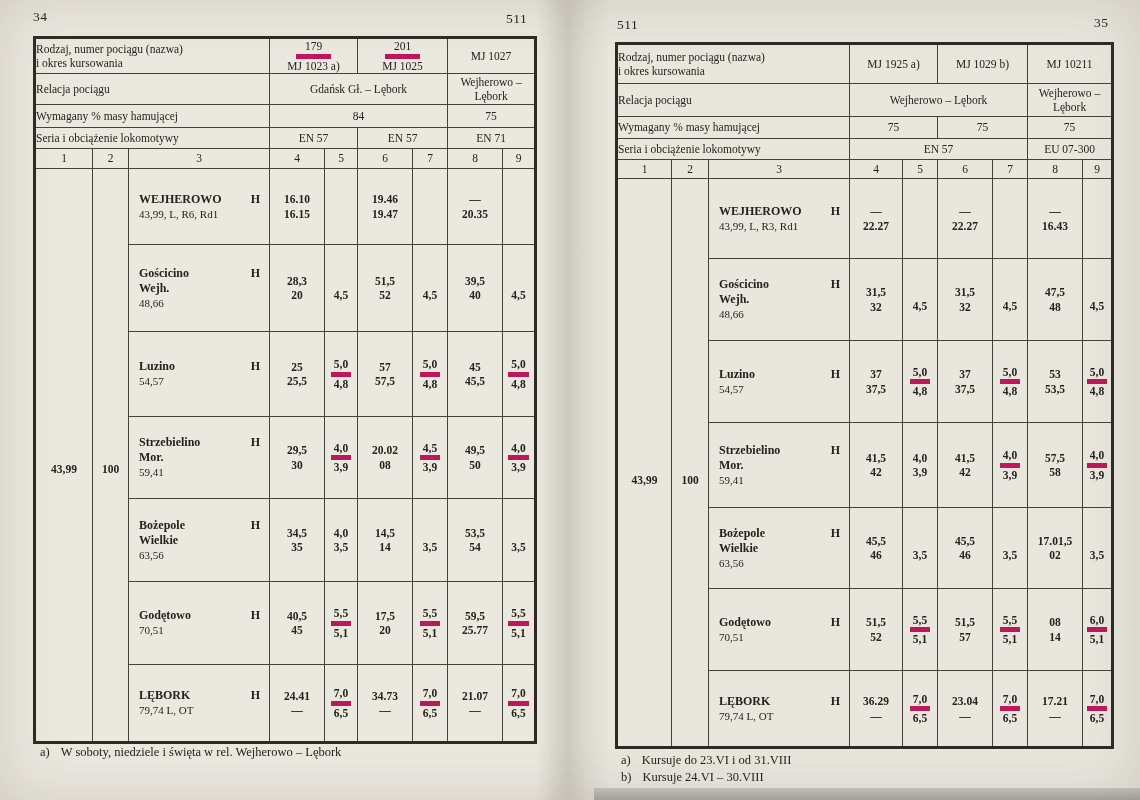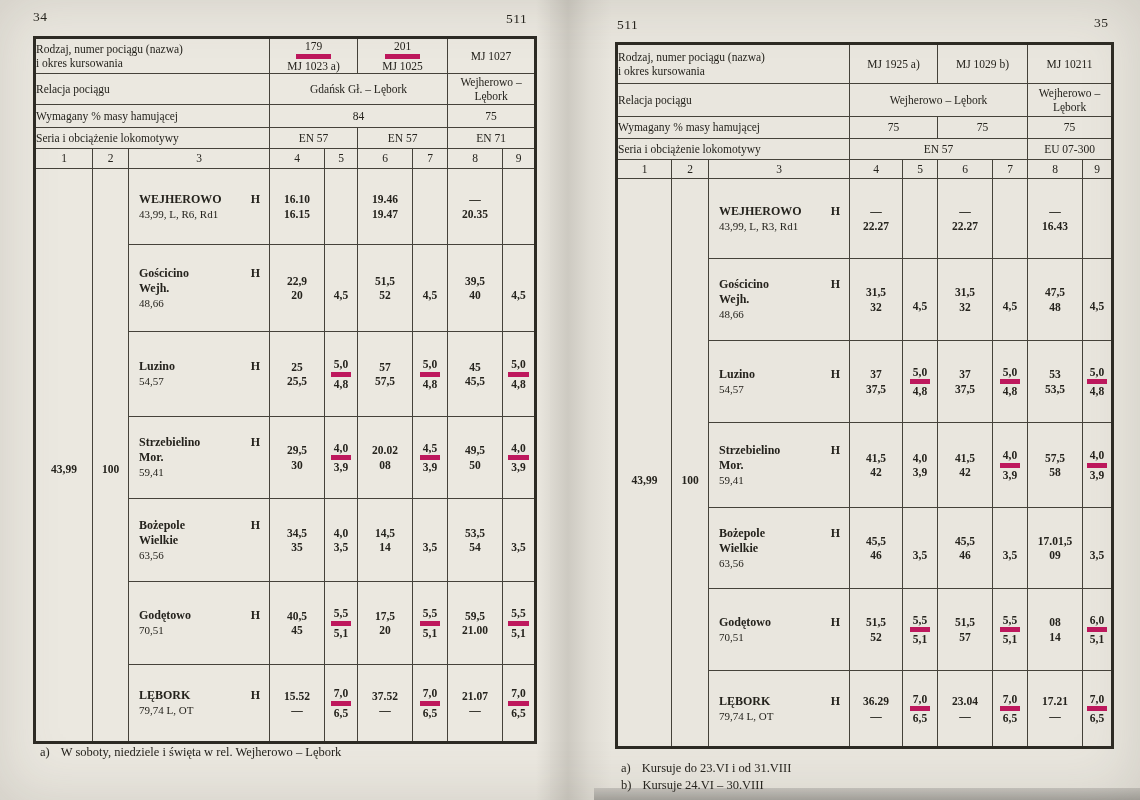--- a/index.html
+++ b/index.html
@@ -172,21 +172,21 @@
           <tr style="height: 87px;">
             <td class="station">
               <div class="st1">
                 <span class="stname">Gościcino Wejh.</span>
                 <span class="hmark">H</span>
               </div>
               <div class="st2">48,66</div>
             </td>
             <td class="data">
               <div class="stack">
-                <span>22,9</span>
+                <span>28,3</span>
                 <span>20</span>
               </div>
             </td>
             <td class="data">
               <div class="stack">
                 <span></span>
                 <span>4,5</span>
               </div>
             </td>
             <td class="data">
@@ -377,53 +377,53 @@
             </td>
             <td class="data">
               <div class="stack">
                 <span class="frac">5,5</span>
                 <span>5,1</span>
               </div>
             </td>
             <td class="data">
               <div class="stack">
                 <span>59,5</span>
-                <span>21.00</span>
+                <span>25.77</span>
               </div>
             </td>
             <td class="data">
               <div class="stack">
                 <span class="frac">5,5</span>
                 <span>5,1</span>
               </div>
             </td>
           </tr>
           <tr style="height: 78px;">
             <td class="station">
               <div class="st1">
                 <span class="stname">LĘBORK</span>
                 <span class="hmark">H</span>
               </div>
               <div class="st2">79,74 L, OT</div>
             </td>
             <td class="data">
               <div class="stack">
-                <span>15.52</span>
+                <span>24.41</span>
                 <span>—</span>
               </div>
             </td>
             <td class="data">
               <div class="stack">
                 <span class="frac">7,0</span>
                 <span>6,5</span>
               </div>
             </td>
             <td class="data">
               <div class="stack">
-                <span>37.52</span>
+                <span>34.73</span>
                 <span>—</span>
               </div>
             </td>
             <td class="data">
               <div class="stack">
                 <span class="frac">7,0</span>
                 <span>6,5</span>
               </div>
             </td>
             <td class="data">
@@ -703,21 +703,21 @@
             </td>
             <td class="data">
               <div class="stack">
                 <span></span>
                 <span>3,5</span>
               </div>
             </td>
             <td class="data">
               <div class="stack">
                 <span>17.01,5</span>
-                <span>09</span>
+                <span>02</span>
               </div>
             </td>
             <td class="data">
               <div class="stack">
                 <span></span>
                 <span>3,5</span>
               </div>
             </td>
           </tr>
           <tr style="height: 82px;">
@@ -810,17 +810,17 @@
               </div>
             </td>
           </tr>
         </tbody>
       </table>
     </div>
 
   <div id="left-footnotes" class="footnotes" style="left:40px;top:745px;">
       <div class="footnote"><span class="fn-label">a)</span><span class="fn-text">W soboty, niedziele i święta w rel. Wejherowo – Lębork</span></div>
     </div>
-  <div id="right-footnotes" class="footnotes" style="left:621px;top:753px;margin-top:8px;">
+  <div id="right-footnotes" class="footnotes" style="left:621px;top:753px;">
       <div class="footnote"><span class="fn-label">a)</span><span class="fn-text">Kursuje do 23.VI i od 31.VIII</span></div>
       <div class="footnote"><span class="fn-label">b)</span><span class="fn-text">Kursuje 24.VI – 30.VIII</span></div>
     </div>
 </div>
 
 </body></html>

